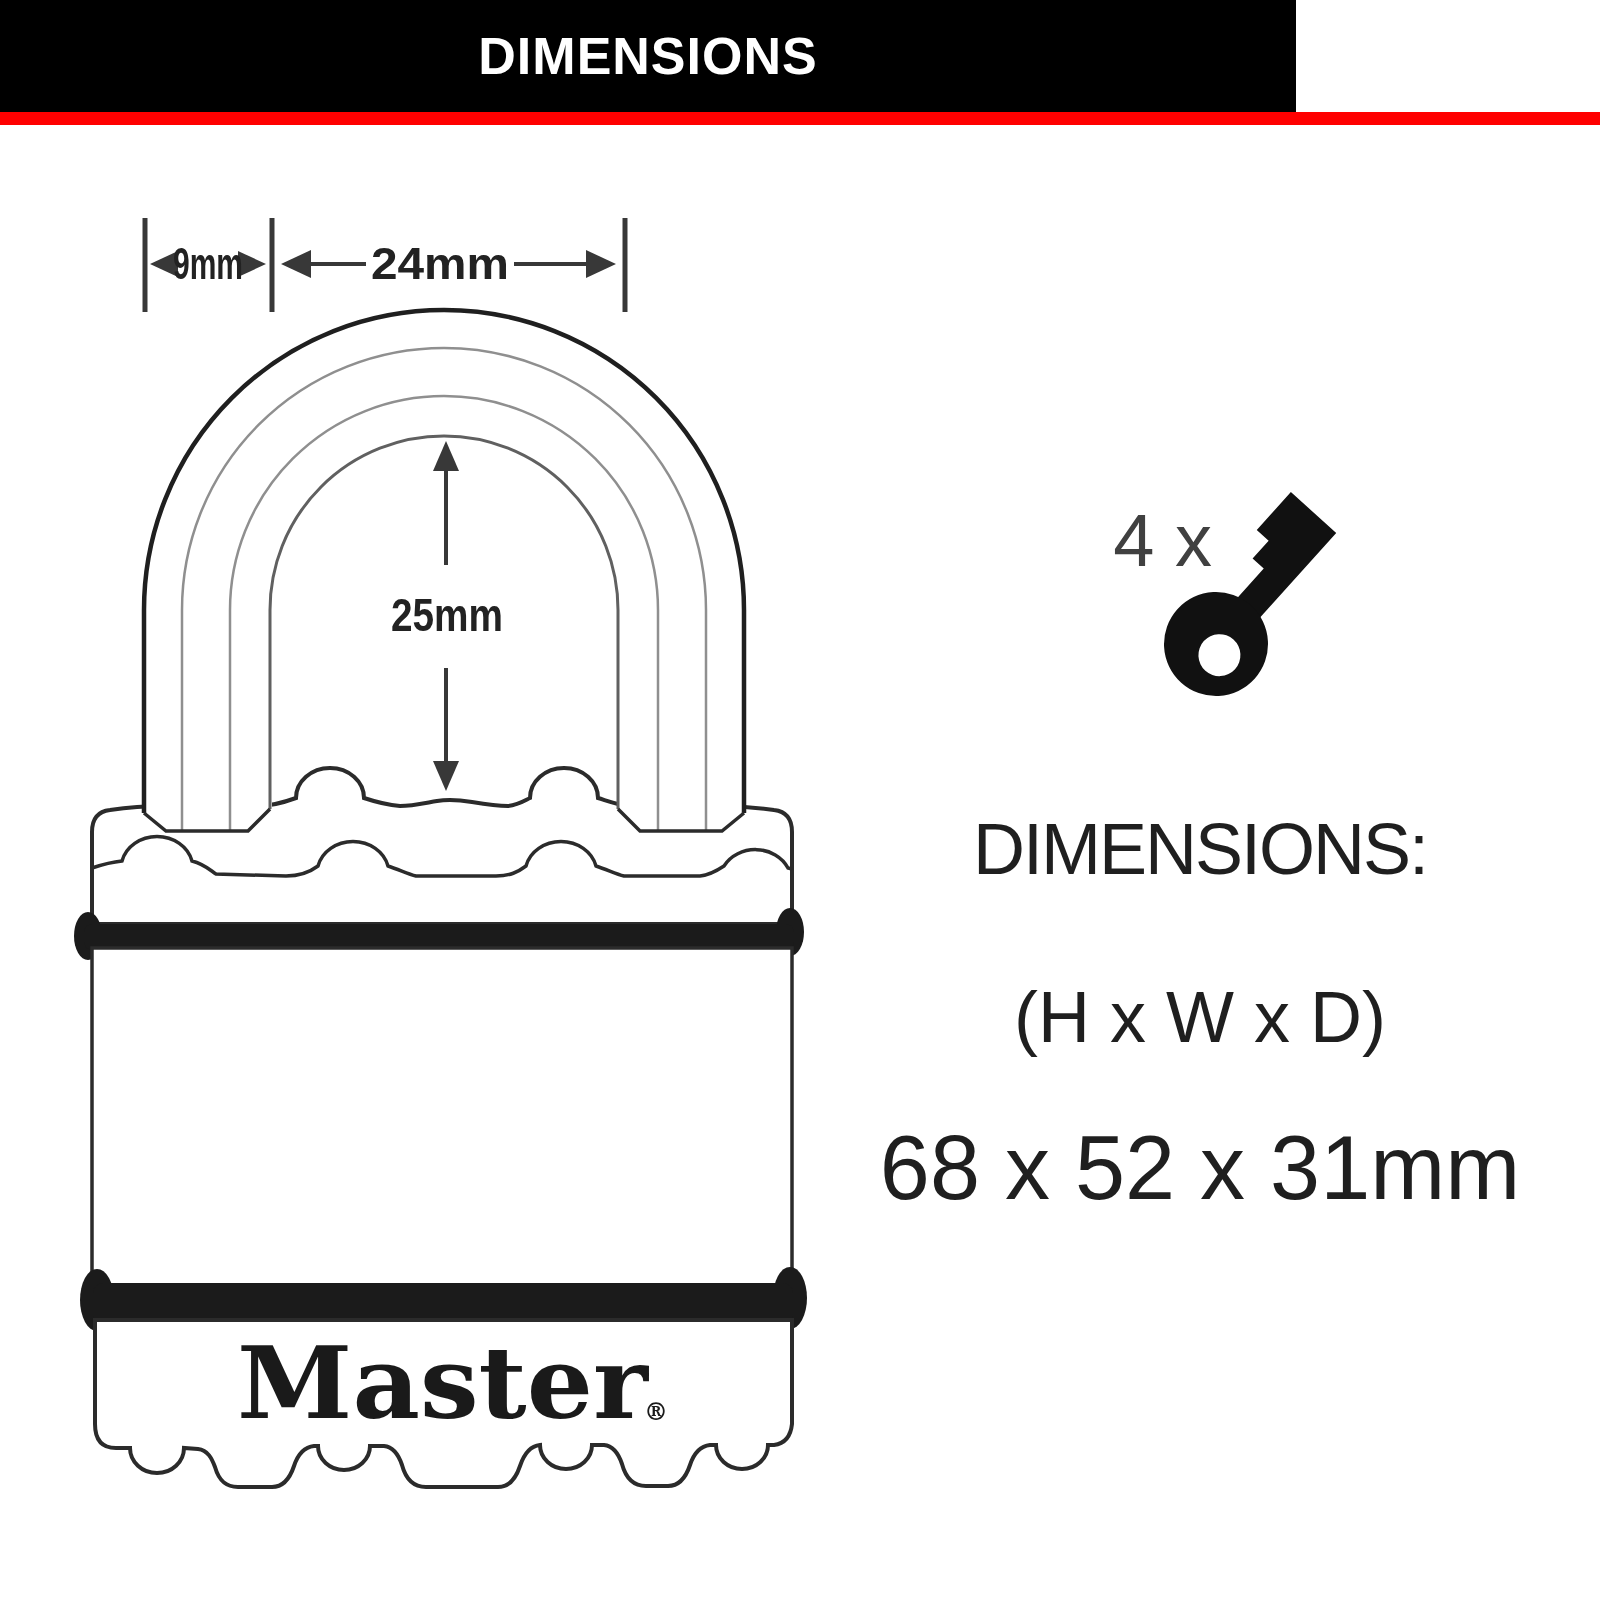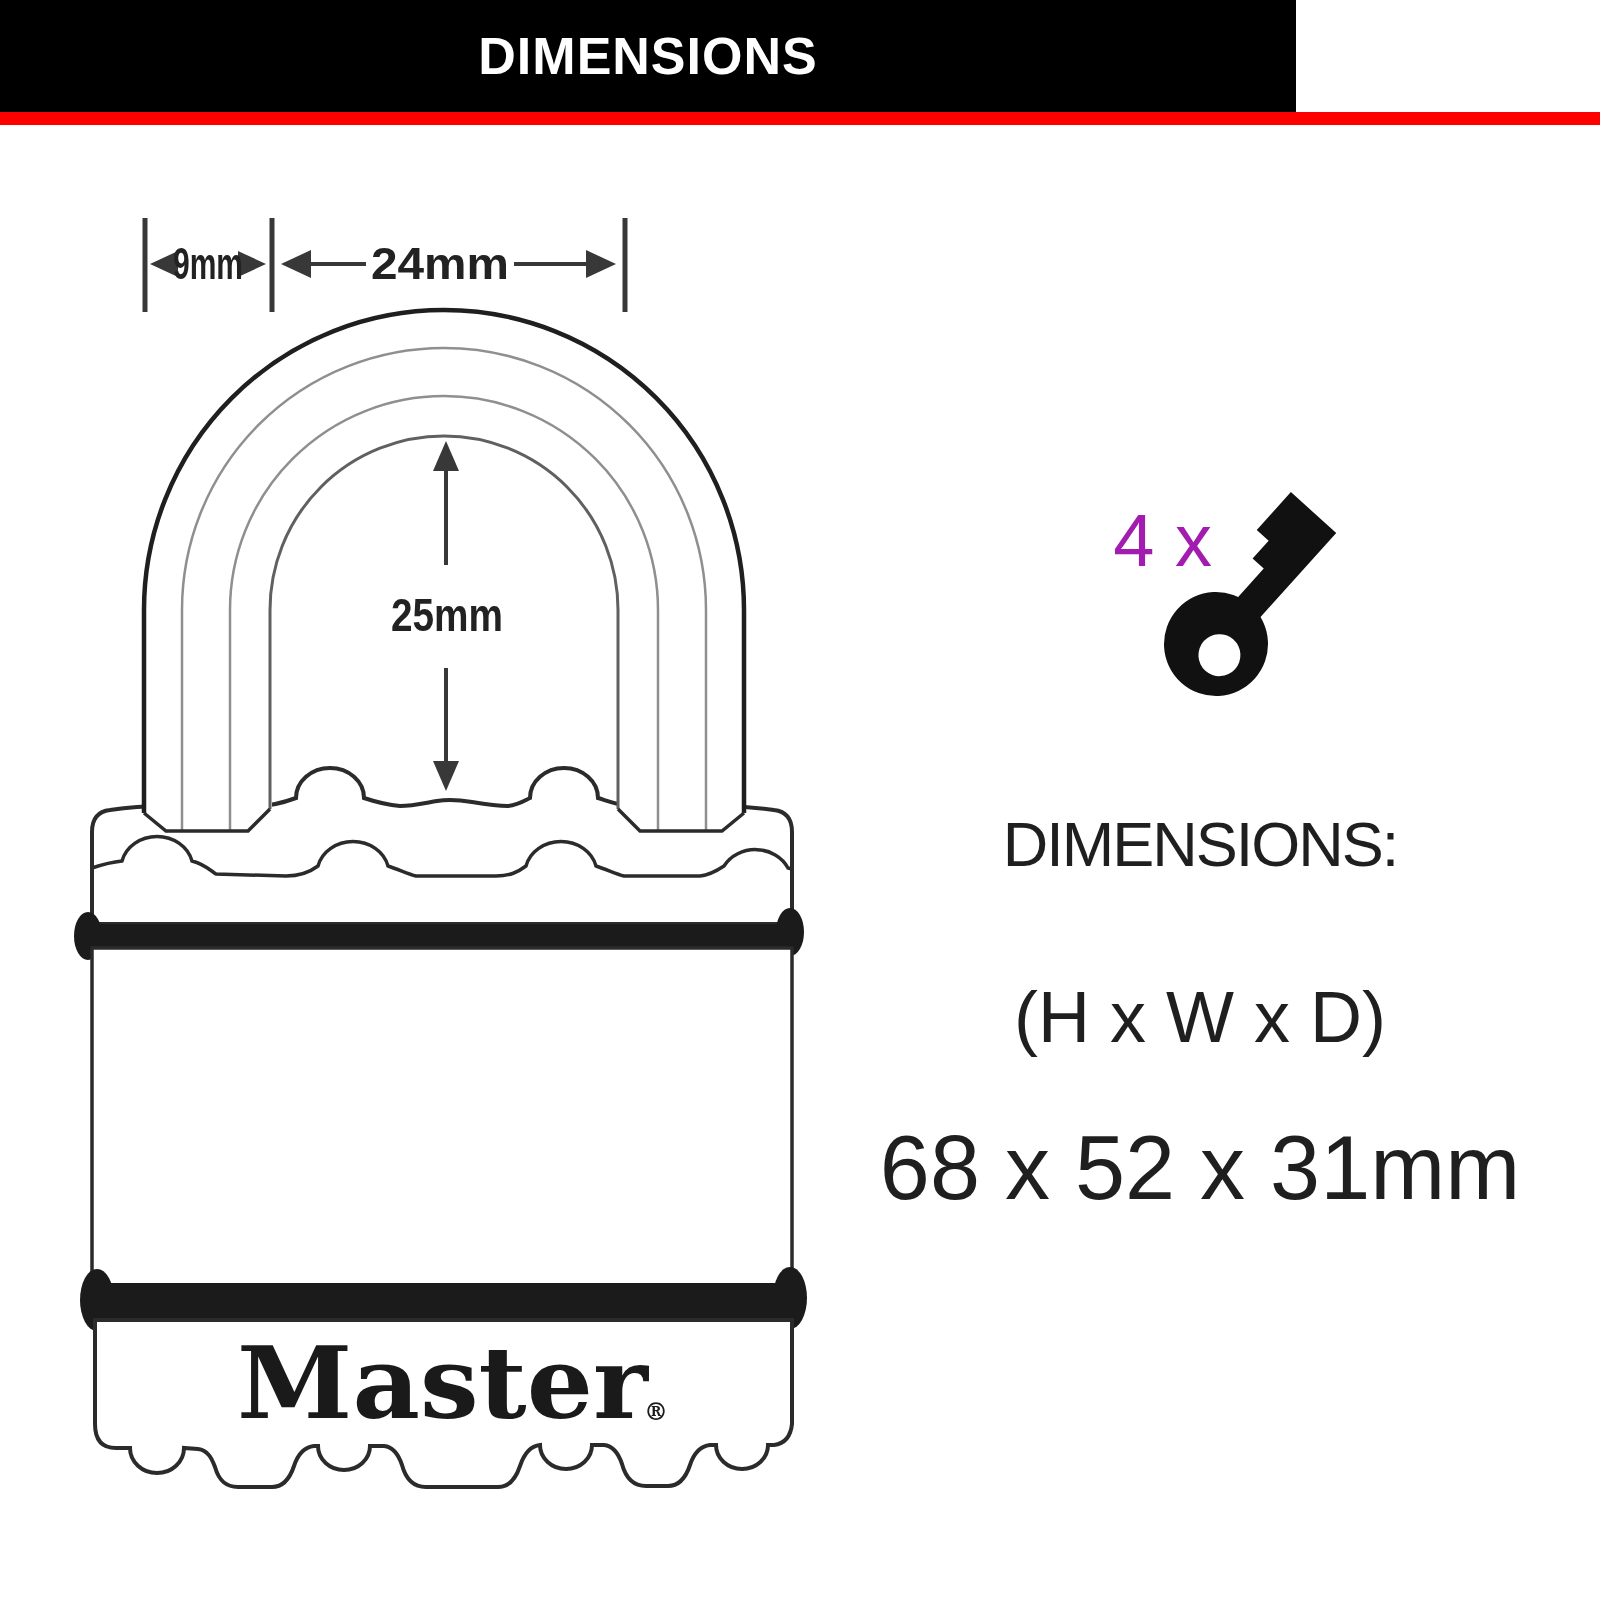--- a/index.html
+++ b/index.html
@@ -4,24 +4,24 @@
 <style>
   html,body{margin:0;padding:0;background:#ffffff;}
   .canvas{position:relative;width:1600px;height:1600px;background:#ffffff;overflow:hidden;
           font-family:"Liberation Sans",sans-serif;}
   .header{position:absolute;left:0;top:0;width:1296px;height:112px;background:#000000;
           display:flex;align-items:center;justify-content:center;}
   .header-title{color:#ffffff;font-size:52px;font-weight:bold;letter-spacing:1px;}
   .stripe{position:absolute;left:0;top:112px;width:1600px;height:13px;background:#ff0000;}
   .diagram-svg{position:absolute;left:0;top:0;width:1600px;height:1600px;}
   .keys-count{position:absolute;left:1000px;top:498px;width:212px;text-align:right;
-              font-size:74px;color:#a21caf;}
+              font-size:74px;color:#404040;}
   .key-svg{position:absolute;left:1148px;top:486px;width:200px;height:225px;}
   .dim-line{position:absolute;left:840px;width:720px;text-align:center;color:#1f1f1f;}
-  .dim-heading{top:808px;font-size:63px;letter-spacing:-2px;}
+  .dim-heading{top:808px;font-size:72px;letter-spacing:-2px;}
   .dim-axes{top:976px;font-size:72px;}
   .dim-value{top:1117px;font-size:90px;}
   
   .ln-dark{stroke:#2b2b2b;fill:none;}
   .ln-mid{stroke:#8f8f8f;fill:none;}
   .fill-white{fill:#ffffff;}
   .band{fill:#1b1b1b;stroke:none;}
   .dim-ink{fill:#383838;}
   .dim-text{font-family:"Liberation Sans",sans-serif;font-weight:bold;fill:#222222;}
   .logo-text{font-family:"DejaVu Serif",serif;font-weight:bold;fill:#1a1a1a;}

